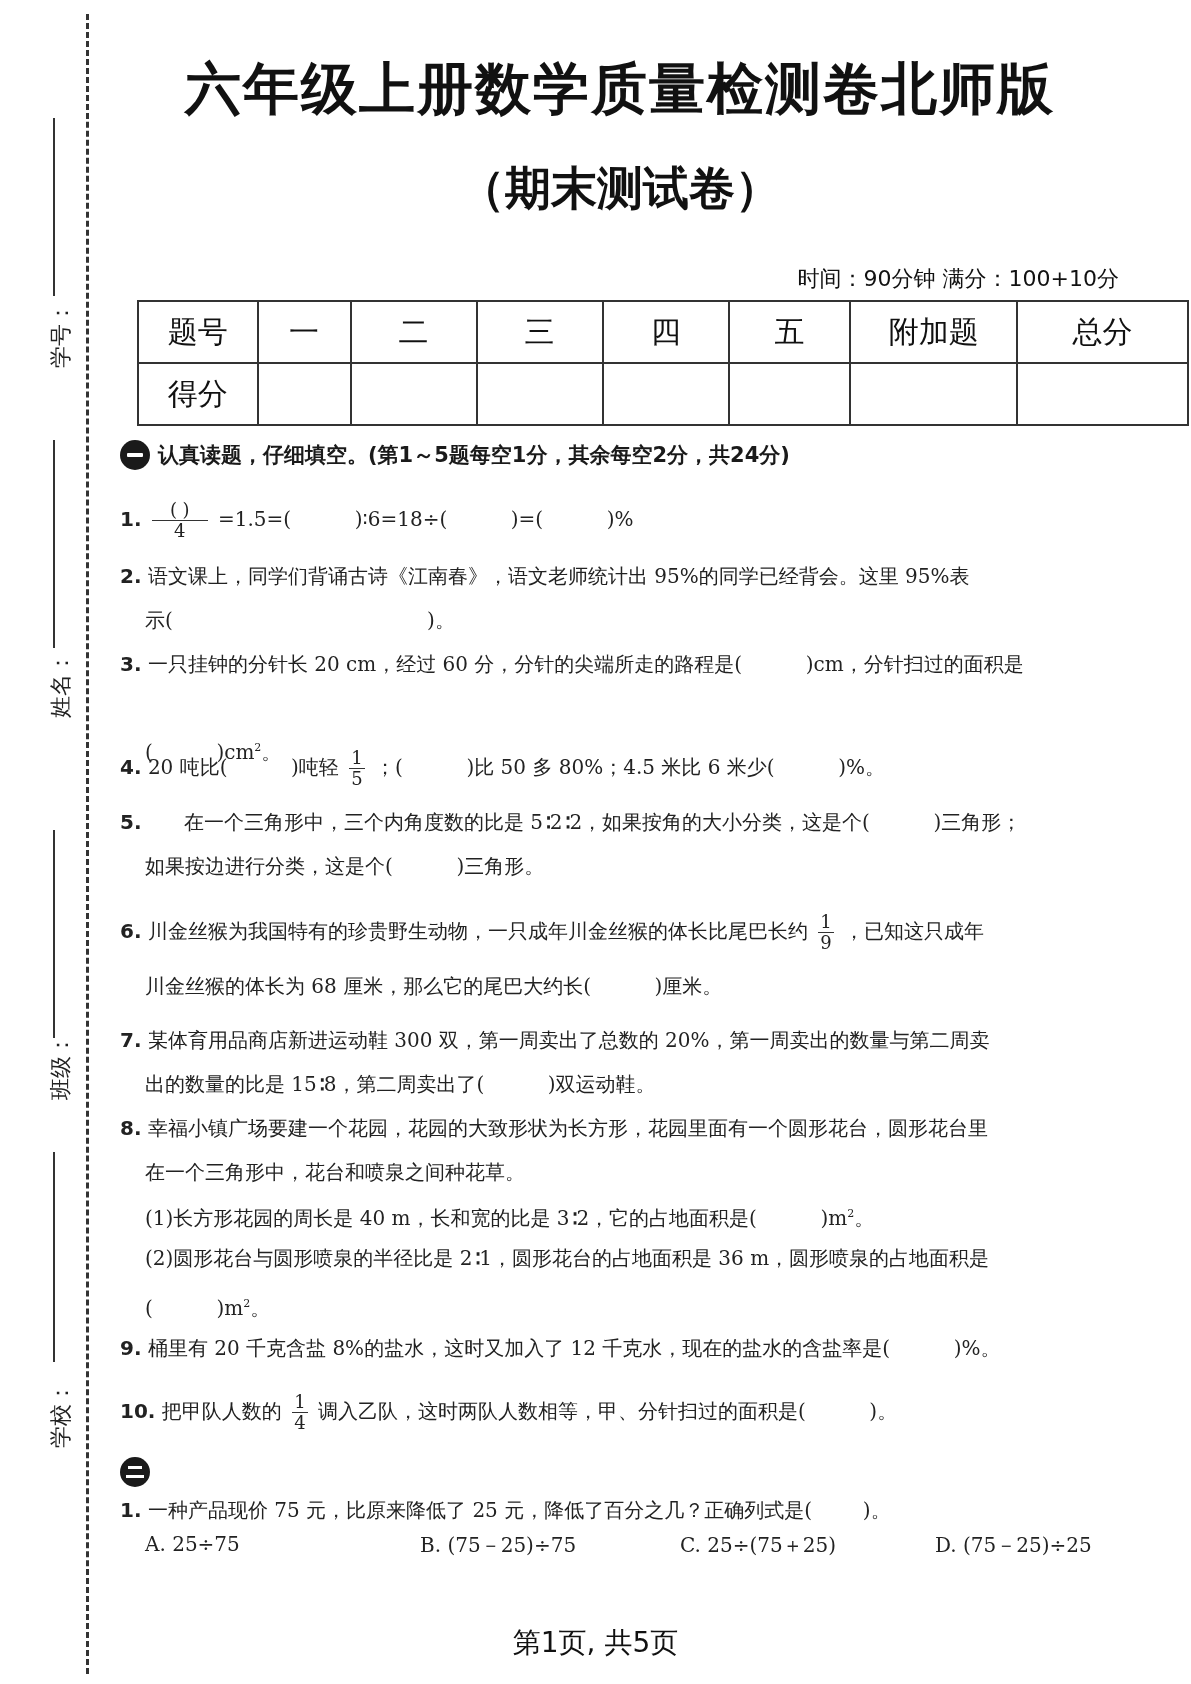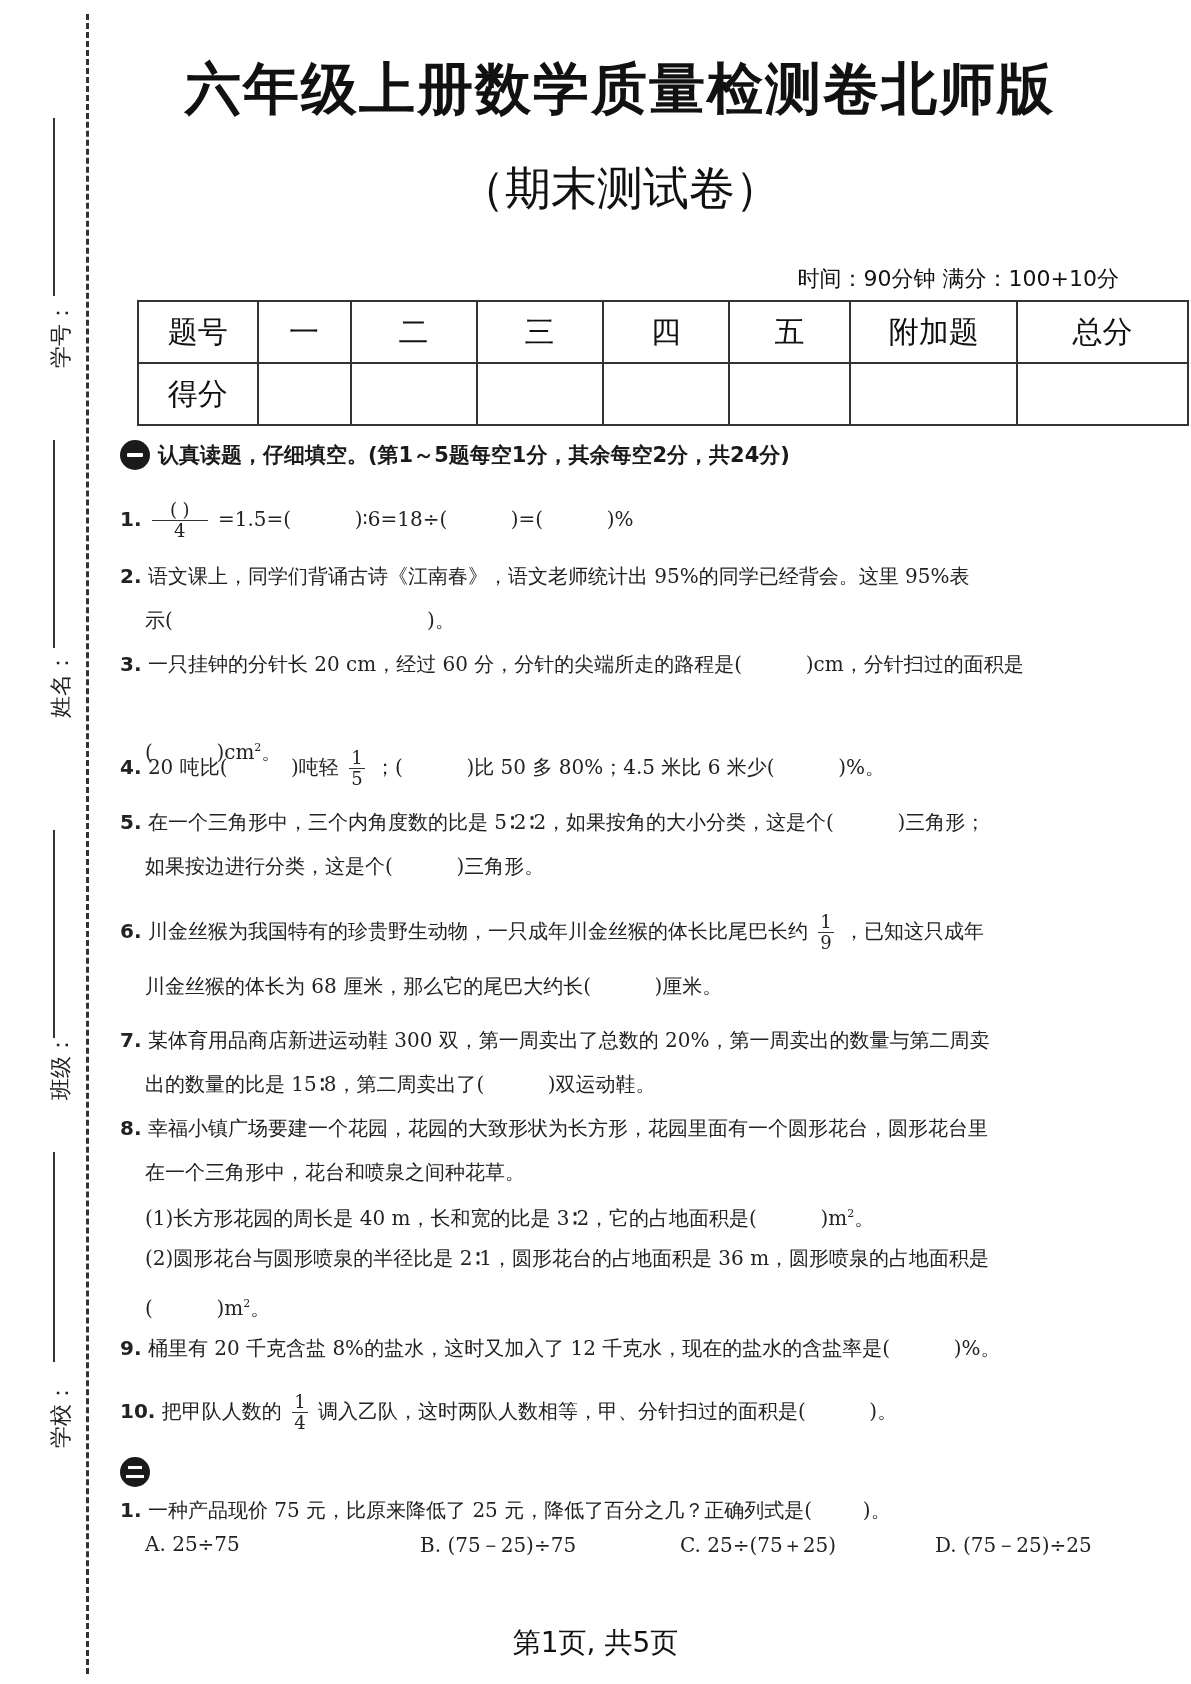--- a/index.html
+++ b/index.html
@@ -21,21 +21,21 @@
   }
 
   
   .title {
     position: absolute; left: 140px; top: 52px; width: 960px; text-align: center;
     font-family: "DejaVu Sans", sans-serif; font-size: 56px; font-weight: bold; letter-spacing: 2px;
     color: #111;
   }
   .subtitle {
     position: absolute; left: 140px; top: 158px; width: 960px; text-align: center;
-    font-family: "DejaVu Sans", sans-serif; font-size: 46px; font-weight: normal; color: #111;
+    font-family: "DejaVu Sans", sans-serif; font-size: 46px; font-weight: bold; color: #111;
   }
   .exam-info {
     position: absolute; right: 72px; top: 264px;
     font-family: "DejaVu Sans", sans-serif; font-size: 22px; color: #111;
   }
 
   
   .score-table {
     position: absolute; left: 137px; top: 300px; width: 1052px; border-collapse: collapse;
     font-family: "DejaVu Sans", sans-serif;
@@ -180,21 +180,21 @@
   <span style="white-space:pre;">20 吨比(          )吨轻</span>
   <span class="frac">
     <span class="n">1</span>
     <span class="d">5</span>
   </span>
   <span style="white-space:pre;">；(          )比 50 多 80%；4.5 米比 6 米少(          )%。</span>
 </div>
 
 <div class="q" style="top:808px;">
   <span class="num">5.</span>
-  <span style="white-space:pre;">在一个三角形中，三个内角度数的比是 5∶2∶2，如果按角的大小分类，这是个(          )三角形；</span>
+  <span style="white-space:pre;margin-left:36px;">在一个三角形中，三个内角度数的比是 5∶2∶2，如果按角的大小分类，这是个(          )三角形；</span>
 </div>
 <div class="q indent" style="top:852px;white-space:pre;">如果按边进行分类，这是个(          )三角形。</div>
 
 <div class="q" style="top:912px;">
   <span class="num">6.</span>
   <span>川金丝猴为我国特有的珍贵野生动物，一只成年川金丝猴的体长比尾巴长约</span>
   <span class="frac">
     <span class="n">1</span>
     <span class="d">9</span>
   </span>

